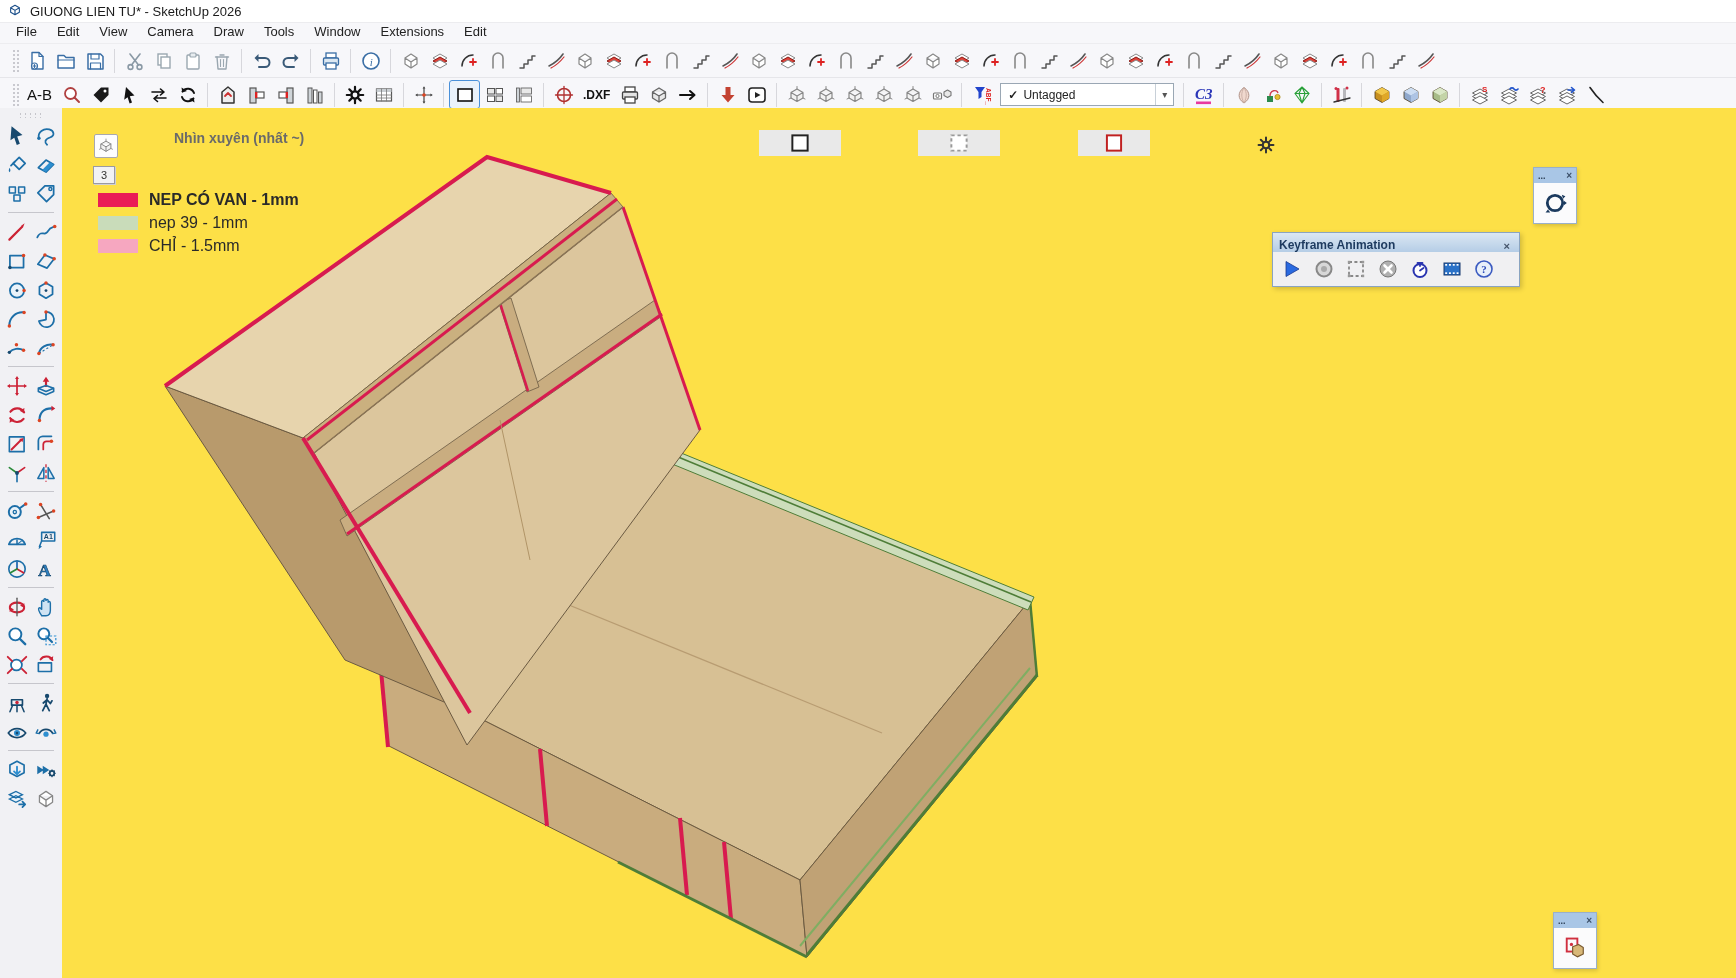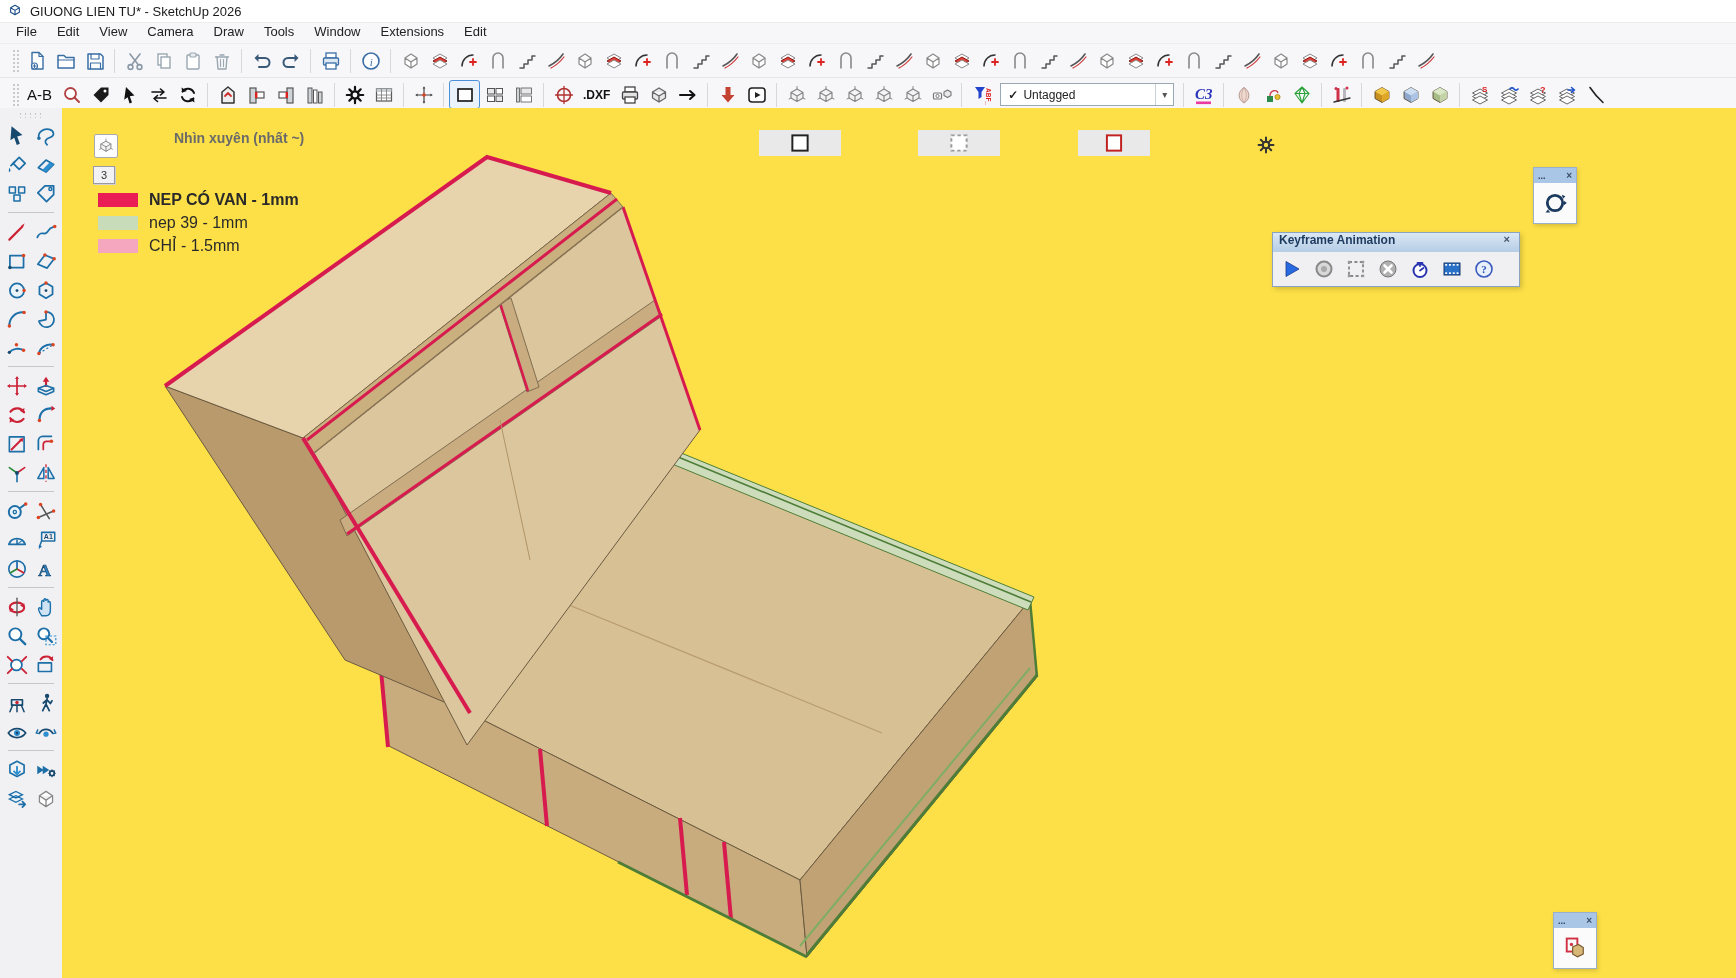--- a/index.html
+++ b/index.html
@@ -52,21 +52,21 @@
   .legend-swatch{width:40px;height:14px;margin-right:11px;flex:0 0 auto}
   .legend-label{font-size:16px;color:#2a2a2a}
   .legend-label.bold{font-weight:bold}
   .style-btn{position:absolute;top:22px;height:26px;background:#e9e9e9;display:flex;
              align-items:center;justify-content:center;z-index:3}
   .gear-float{position:absolute;left:1191px;top:24px;width:26px;height:26px;display:flex;
               align-items:center;justify-content:center;z-index:3}
   
   .kf-panel{position:absolute;left:1210px;top:124px;width:246px;z-index:4;border:1px solid #8aa4c0;
             background:#f0f0f2;box-shadow:2px 2px 5px rgba(0,0,0,.18)}
-  .kf-title{height:19px;background:linear-gradient(#dbe7f3,#b5cde6);display:flex;align-items:flex-start;
+  .kf-title{height:19px;background:linear-gradient(#dbe7f3,#b5cde6);display:flex;align-items:flex-end;
             padding:0 6px;font-size:12px;font-weight:bold;color:#1d3a5f}
   .kf-close{margin-left:auto;font-size:11px;color:#44546a;padding:0 3px}
   .kf-body{display:flex;align-items:center;gap:6px;padding:4px 6px}
   .kf-btn{width:26px;height:26px;display:flex;align-items:center;justify-content:center;border-radius:3px}
   
   .mini-panel{position:absolute;width:42px;z-index:4;border:1px solid #9ab0c8;background:#f7f7f9;
               box-shadow:1px 2px 4px rgba(0,0,0,.15)}
   .mini-title{height:15px;background:#a9c6e6;display:flex;align-items:center;padding:0 4px;
               font-size:9px;color:#2c3e55;font-weight:bold}
   .mini-close{margin-left:auto;font-size:10px;color:#3c506a}

